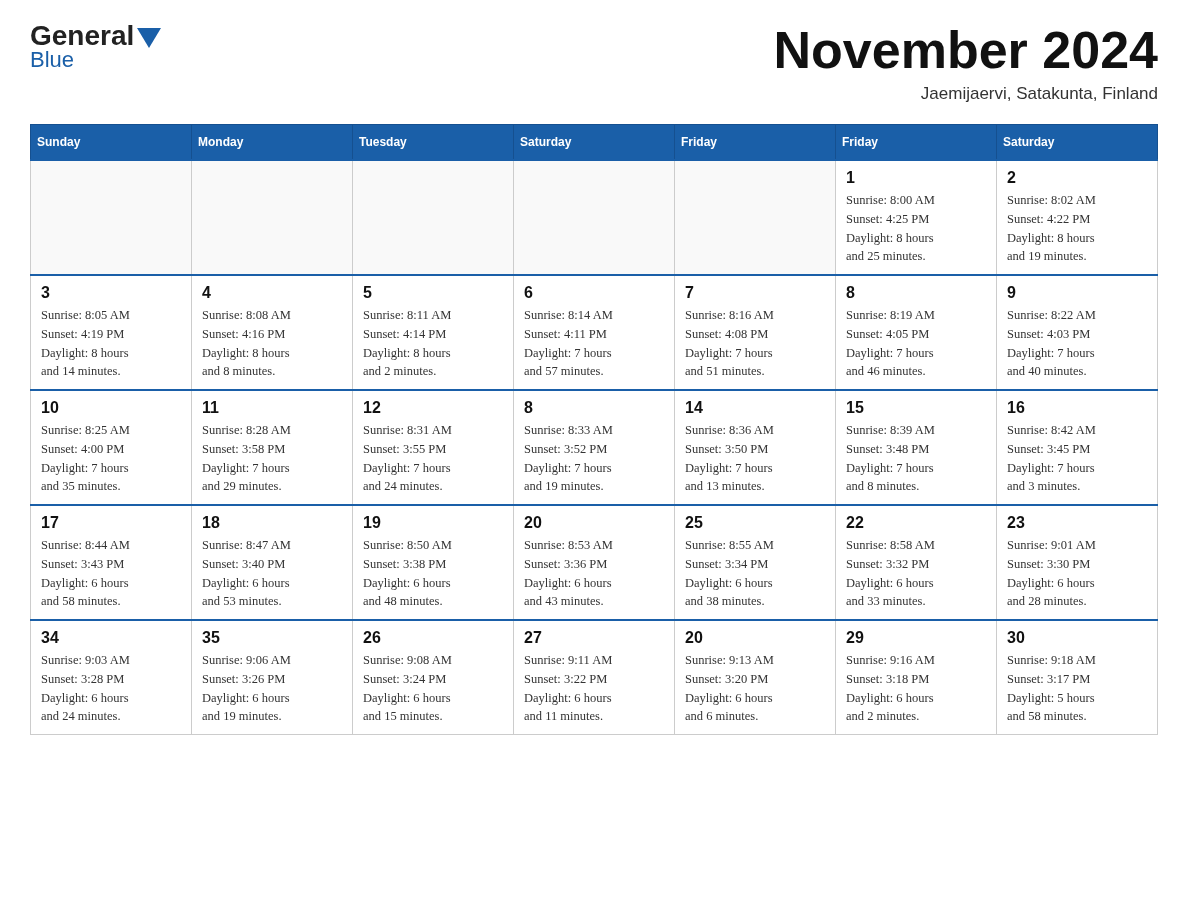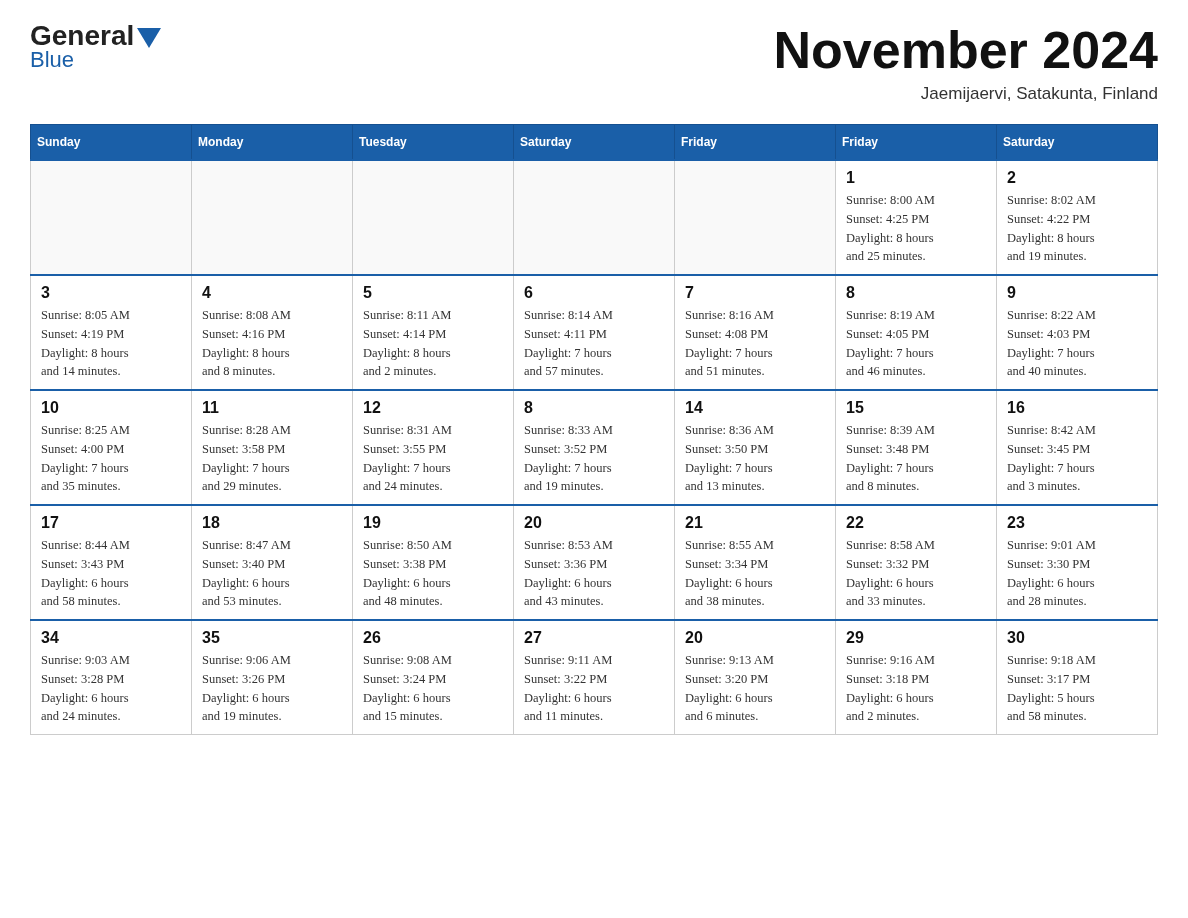--- a/index.html
+++ b/index.html
@@ -214,21 +214,21 @@
         </td>
         <td>
           <div class="day-number">19</div>
           <div class="day-info">Sunrise: 8:50 AM<br>Sunset: 3:38 PM<br>Daylight: 6 hours<br>and 48 minutes.</div>
         </td>
         <td>
           <div class="day-number">20</div>
           <div class="day-info">Sunrise: 8:53 AM<br>Sunset: 3:36 PM<br>Daylight: 6 hours<br>and 43 minutes.</div>
         </td>
         <td>
-          <div class="day-number">21</div>
+          <div class="day-number">25</div>
           <div class="day-info">Sunrise: 8:55 AM<br>Sunset: 3:34 PM<br>Daylight: 6 hours<br>and 38 minutes.</div>
         </td>
         <td>
           <div class="day-number">22</div>
           <div class="day-info">Sunrise: 8:58 AM<br>Sunset: 3:32 PM<br>Daylight: 6 hours<br>and 33 minutes.</div>
         </td>
         <td>
           <div class="day-number">23</div>
           <div class="day-info">Sunrise: 9:01 AM<br>Sunset: 3:30 PM<br>Daylight: 6 hours<br>and 28 minutes.</div>
         </td>

